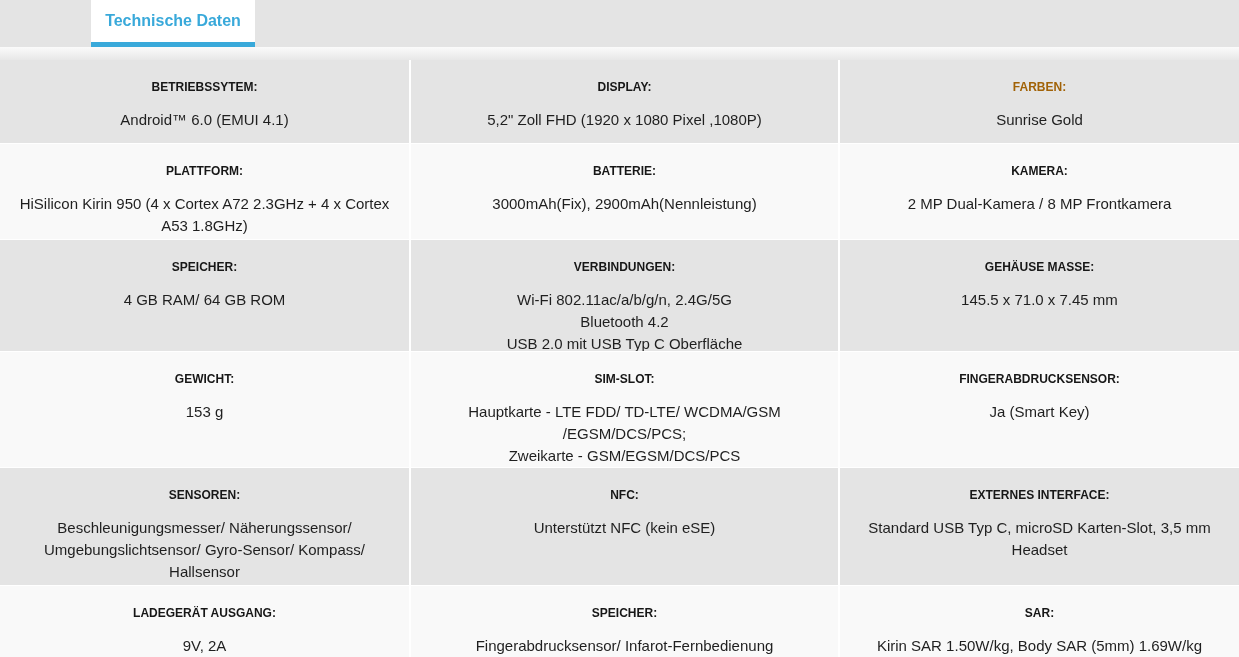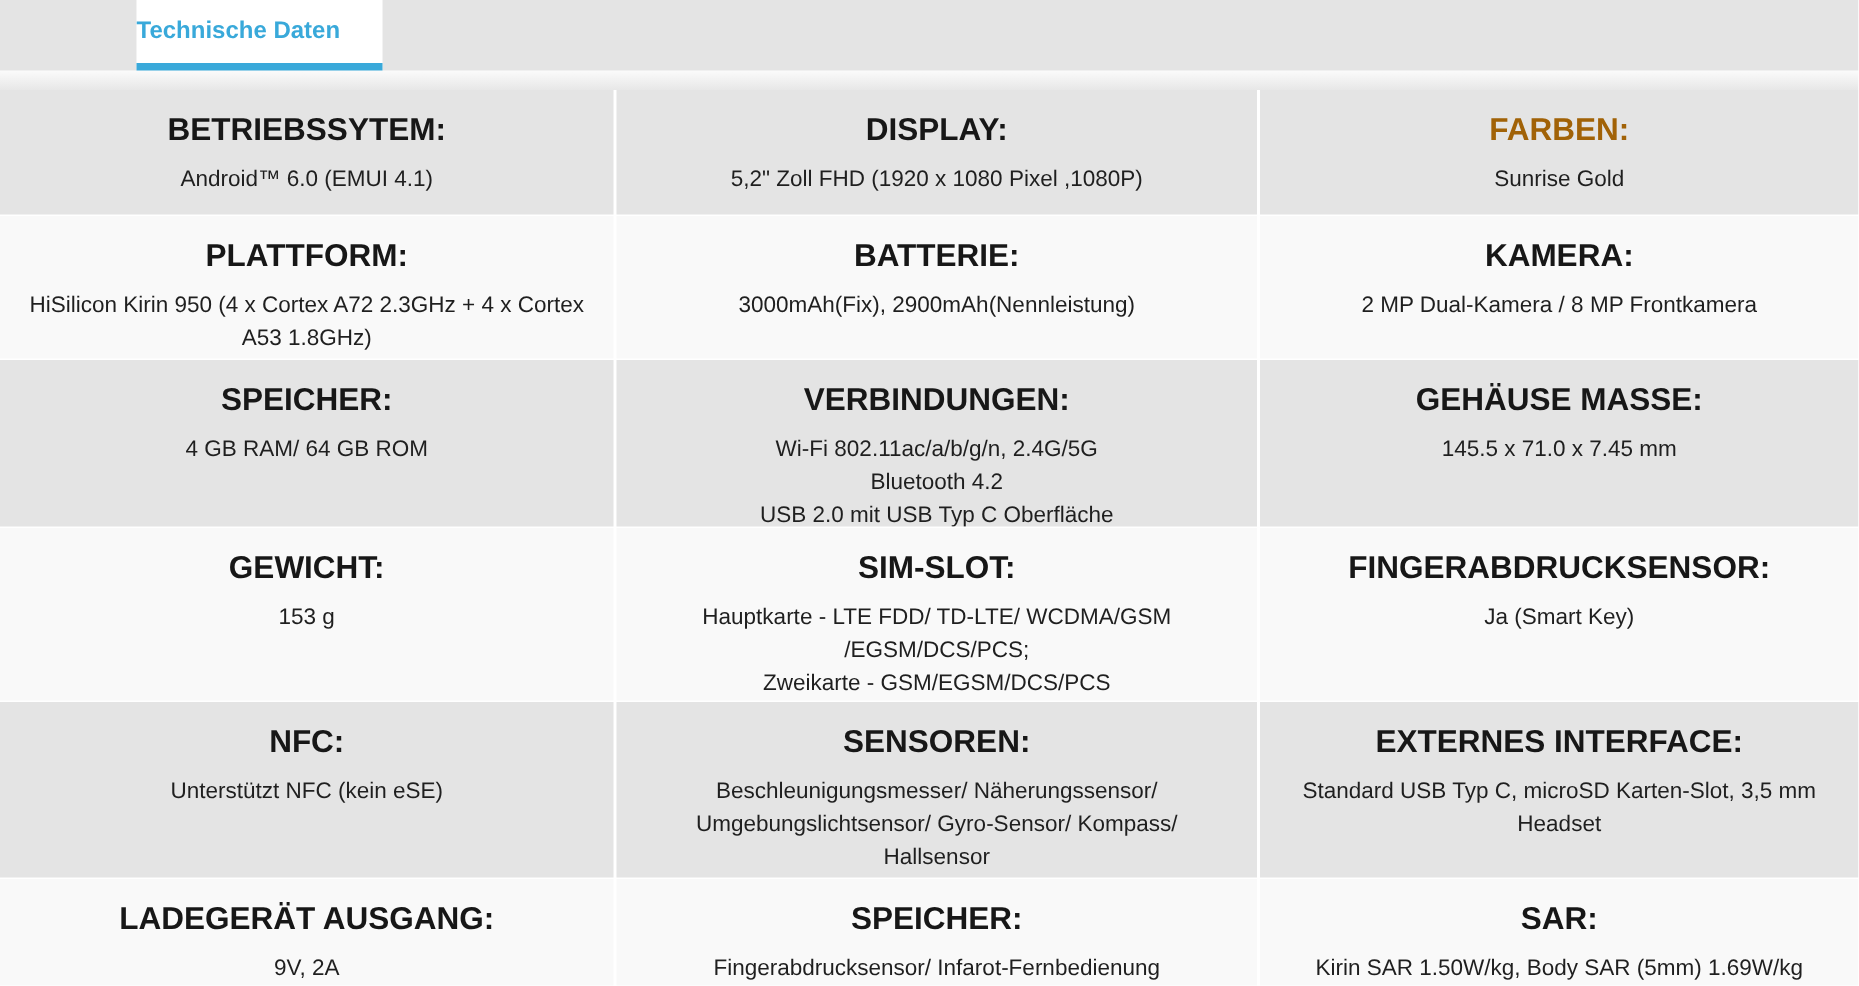--- a/index.html
+++ b/index.html
@@ -21,20 +21,21 @@
   .tab {
     position: absolute;
     left: 91px;
     top: 0;
     width: 164px;
     height: 42px;
     background: #ffffff;
     border-bottom: 5px solid #39a9da;
     display: flex;
     align-items: center;
+    justify-content: center;
     font-size: 16px;
     font-weight: 700;
     color: #39a9da;
     cursor: pointer;
   }
   .bar-shadow {
     width: 100%;
     height: 13px;
     background: linear-gradient(to bottom, #fbfbfb, #e7e7e7);
   }
@@ -51,21 +52,21 @@
   .cell {
     text-align: center;
     padding: 17px 6px 0 6px;
     box-sizing: border-box;
     overflow: hidden;
   }
   .cell.shade-dark  { background: #e4e4e4; }
   .cell.shade-light { background: #f9f9f9; }
   .spec-label {
     margin: 0 0 7px 0;
-    font-size: 21px;
+    font-size: 12px;
     line-height: 20px;
     font-weight: 700;
     color: #171717;
   }
   .spec-label.muted { color: #a16207; }
   .spec-value {
     margin: 12px;
     font-size: 15px;
     line-height: 22px;
     color: #1f1f1f;
@@ -135,28 +136,28 @@
     <p class="spec-value">Hauptkarte - LTE FDD/ TD-LTE/ WCDMA/GSM
 /EGSM/DCS/PCS;
 Zweikarte - GSM/EGSM/DCS/PCS</p>
   </div>
   <div class="cell shade-light">
     <p class="spec-label">FINGERABDRUCKSENSOR:</p>
     <p class="spec-value">Ja (Smart Key)</p>
   </div>
 
   <div class="cell shade-dark">
-    <p class="spec-label">NFC:</p>
-    <p class="spec-value">Unterstützt NFC (kein eSE)</p>
-  </div>
-  <div class="cell shade-dark">
     <p class="spec-label">SENSOREN:</p>
     <p class="spec-value">Beschleunigungsmesser/ Näherungssensor/
 Umgebungslichtsensor/ Gyro-Sensor/ Kompass/
 Hallsensor</p>
+  </div>
+  <div class="cell shade-dark">
+    <p class="spec-label">NFC:</p>
+    <p class="spec-value">Unterstützt NFC (kein eSE)</p>
   </div>
   <div class="cell shade-dark">
     <p class="spec-label">EXTERNES INTERFACE:</p>
     <p class="spec-value">Standard USB Typ C, microSD Karten-Slot, 3,5 mm
 Headset</p>
   </div>
 
   <div class="cell shade-light">
     <p class="spec-label">LADEGERÄT AUSGANG:</p>
     <p class="spec-value">9V, 2A</p>

